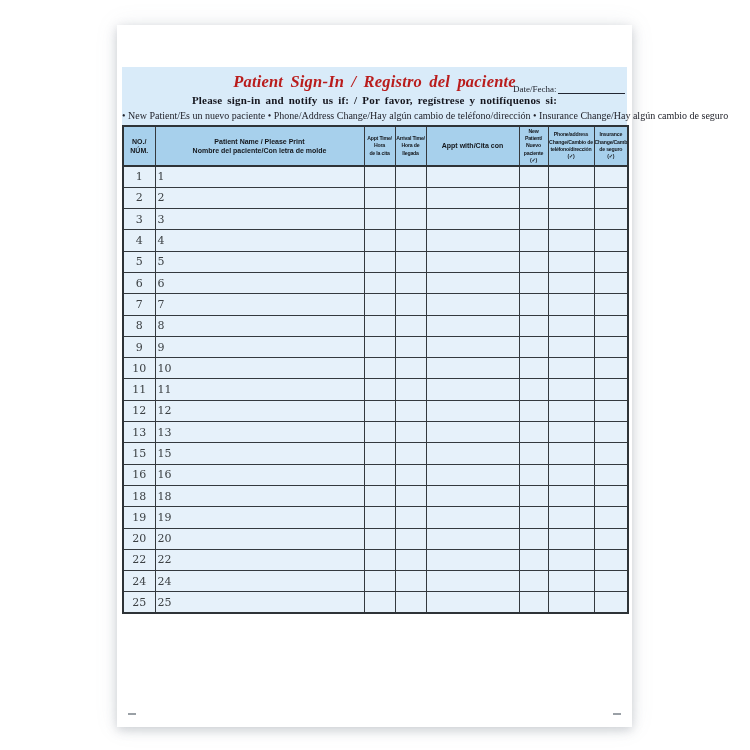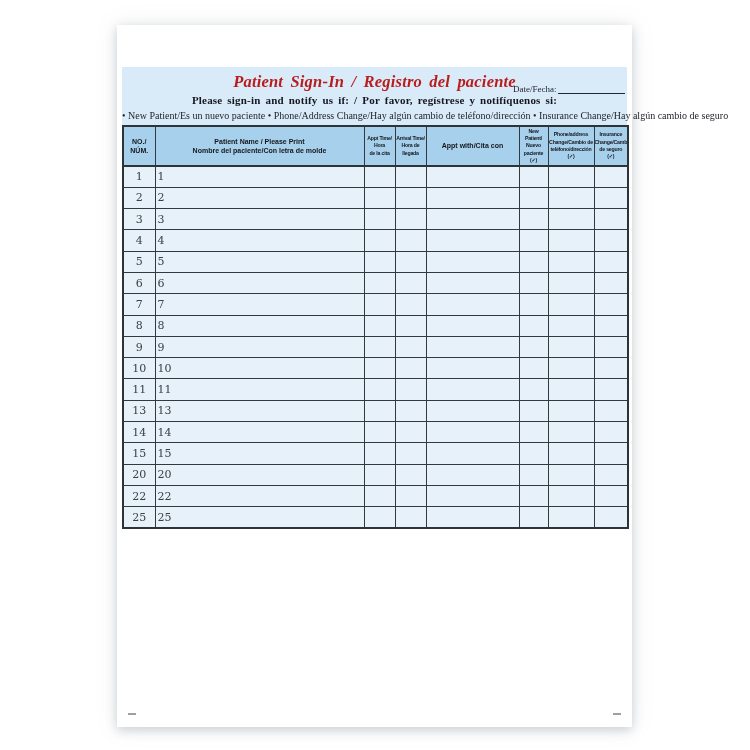--- a/index.html
+++ b/index.html
@@ -229,62 +229,102 @@
             <td class="c-num">11</td>
             <td class="c-name"><span class="stub-num">11</span></td>
             <td class="c-blank"></td>
             <td class="c-blank"></td>
             <td class="c-blank"></td>
             <td class="c-blank"></td>
             <td class="c-blank"></td>
             <td class="c-blank"></td>
           </tr>
           <tr>
+            <td class="c-num">12</td>
+            <td class="c-name"><span class="stub-num">12</span></td>
+            <td class="c-blank"></td>
+            <td class="c-blank"></td>
+            <td class="c-blank"></td>
+            <td class="c-blank"></td>
+            <td class="c-blank"></td>
+            <td class="c-blank"></td>
+          </tr>
+          <tr>
             <td class="c-num">13</td>
             <td class="c-name"><span class="stub-num">13</span></td>
             <td class="c-blank"></td>
             <td class="c-blank"></td>
             <td class="c-blank"></td>
             <td class="c-blank"></td>
             <td class="c-blank"></td>
             <td class="c-blank"></td>
           </tr>
           <tr>
-            <td class="c-num">14</td>
-            <td class="c-name"><span class="stub-num">14</span></td>
-            <td class="c-blank"></td>
-            <td class="c-blank"></td>
-            <td class="c-blank"></td>
-            <td class="c-blank"></td>
-            <td class="c-blank"></td>
-            <td class="c-blank"></td>
-          </tr>
-          <tr>
             <td class="c-num">15</td>
             <td class="c-name"><span class="stub-num">15</span></td>
             <td class="c-blank"></td>
             <td class="c-blank"></td>
             <td class="c-blank"></td>
             <td class="c-blank"></td>
             <td class="c-blank"></td>
             <td class="c-blank"></td>
           </tr>
           <tr>
+            <td class="c-num">16</td>
+            <td class="c-name"><span class="stub-num">16</span></td>
+            <td class="c-blank"></td>
+            <td class="c-blank"></td>
+            <td class="c-blank"></td>
+            <td class="c-blank"></td>
+            <td class="c-blank"></td>
+            <td class="c-blank"></td>
+          </tr>
+          <tr>
+            <td class="c-num">18</td>
+            <td class="c-name"><span class="stub-num">18</span></td>
+            <td class="c-blank"></td>
+            <td class="c-blank"></td>
+            <td class="c-blank"></td>
+            <td class="c-blank"></td>
+            <td class="c-blank"></td>
+            <td class="c-blank"></td>
+          </tr>
+          <tr>
+            <td class="c-num">19</td>
+            <td class="c-name"><span class="stub-num">19</span></td>
+            <td class="c-blank"></td>
+            <td class="c-blank"></td>
+            <td class="c-blank"></td>
+            <td class="c-blank"></td>
+            <td class="c-blank"></td>
+            <td class="c-blank"></td>
+          </tr>
+          <tr>
             <td class="c-num">20</td>
             <td class="c-name"><span class="stub-num">20</span></td>
             <td class="c-blank"></td>
             <td class="c-blank"></td>
             <td class="c-blank"></td>
             <td class="c-blank"></td>
             <td class="c-blank"></td>
             <td class="c-blank"></td>
           </tr>
           <tr>
             <td class="c-num">22</td>
             <td class="c-name"><span class="stub-num">22</span></td>
+            <td class="c-blank"></td>
+            <td class="c-blank"></td>
+            <td class="c-blank"></td>
+            <td class="c-blank"></td>
+            <td class="c-blank"></td>
+            <td class="c-blank"></td>
+          </tr>
+          <tr>
+            <td class="c-num">24</td>
+            <td class="c-name"><span class="stub-num">24</span></td>
             <td class="c-blank"></td>
             <td class="c-blank"></td>
             <td class="c-blank"></td>
             <td class="c-blank"></td>
             <td class="c-blank"></td>
             <td class="c-blank"></td>
           </tr>
           <tr>
             <td class="c-num">25</td>
             <td class="c-name"><span class="stub-num">25</span></td>

